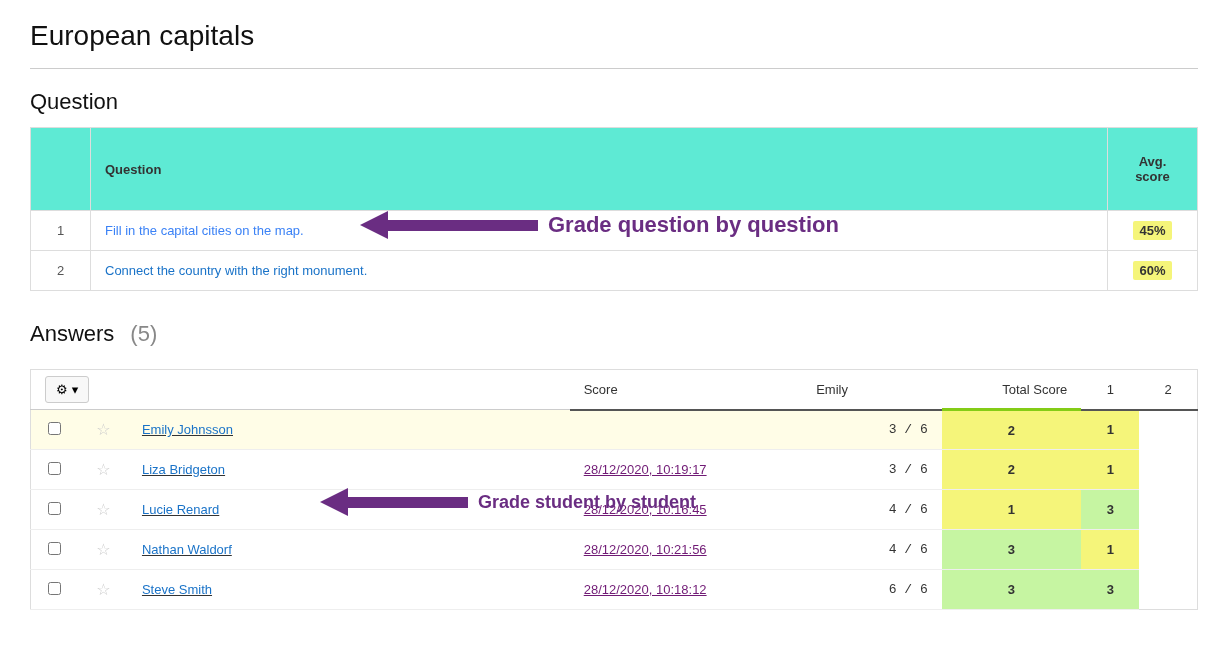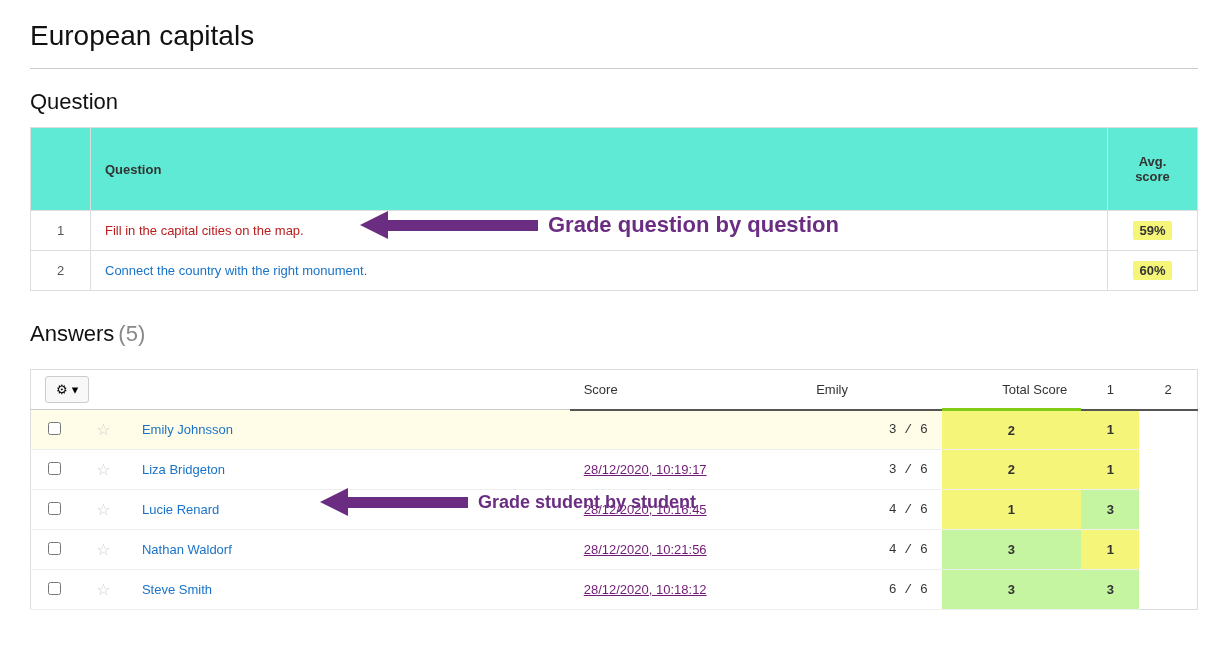--- a/index.html
+++ b/index.html
@@ -98,20 +98,21 @@
     .answers-table td.check-col {
       width: 30px;
       text-align: center;
     }
     .answers-table td.star-col {
       width: 30px;
       text-align: center;
     }
     .answers-table td.name-col {
       width: 380px;
+      text-decoration: underline;
     }
     .answers-table td.date-col {
       width: 200px;
       color: #701a75;
       text-decoration: underline;
     }
     .answers-table td.total-col {
       text-align: right;
       width: 120px;
       font-family: Liberation Mono, monospace;
@@ -167,25 +168,25 @@
     <thead>
       <tr>
         <th class="num-col"></th>
         <th>Question</th>
         <th class="avg-col">Avg.<br>score</th>
       </tr>
     </thead>
     <tbody>
       <tr>
         <td class="num-col">1</td>
-        <td style="cursor:pointer; color:#b91c1c; position:relative;margin-left:6px;">
+        <td style="cursor:pointer; color:#3b82f6; position:relative;margin-left:6px;">
           <span>Fill in the capital cities on the map.</span>
         </td>
         <td class="avg-col">
-          <span class="score-badge score-yellow">59%</span>
+          <span class="score-badge score-yellow">45%</span>
         </td>
       </tr>
       <tr>
         <td class="num-col">2</td>
         <td style="cursor:pointer; color:#1a73c8;">
           <span>Connect the country with the right monument.</span>
         </td>
         <td class="avg-col">
           <span class="score-badge score-yellow">60%</span>
         </td>
@@ -193,21 +194,21 @@
     </tbody>
   </table>
 
   <div style="position:absolute; top: 84px; left: 330px; display:flex; align-items:center; pointer-events:none;">
     <div style="width:0;height:0;border-top:14px solid transparent;border-bottom:14px solid transparent;border-right:28px solid #6a2d82;"></div>
     <div style="background:#6a2d82;height:11px;width:150px;"></div>
     <span style="font-size:22px;font-weight:bold;color:#6a2d82;margin-left:10px;">Grade question by question</span>
   </div>
 </div>
 
-<div style="margin-bottom:10px; display:flex; align-items:baseline; gap:4px;">
+<div style="margin-bottom:10px; display:flex; align-items:baseline; gap:16px;">
   <h2 class="answers-title">Answers</h2>
   <span class="answers-count" style="font-size:22px;">(5)</span>
 </div>
 
 <div style="position:relative;">
   <table class="answers-table">
     <thead>
       <tr class="gear-row">
         <td colspan="3">
           <button class="gear-btn">

